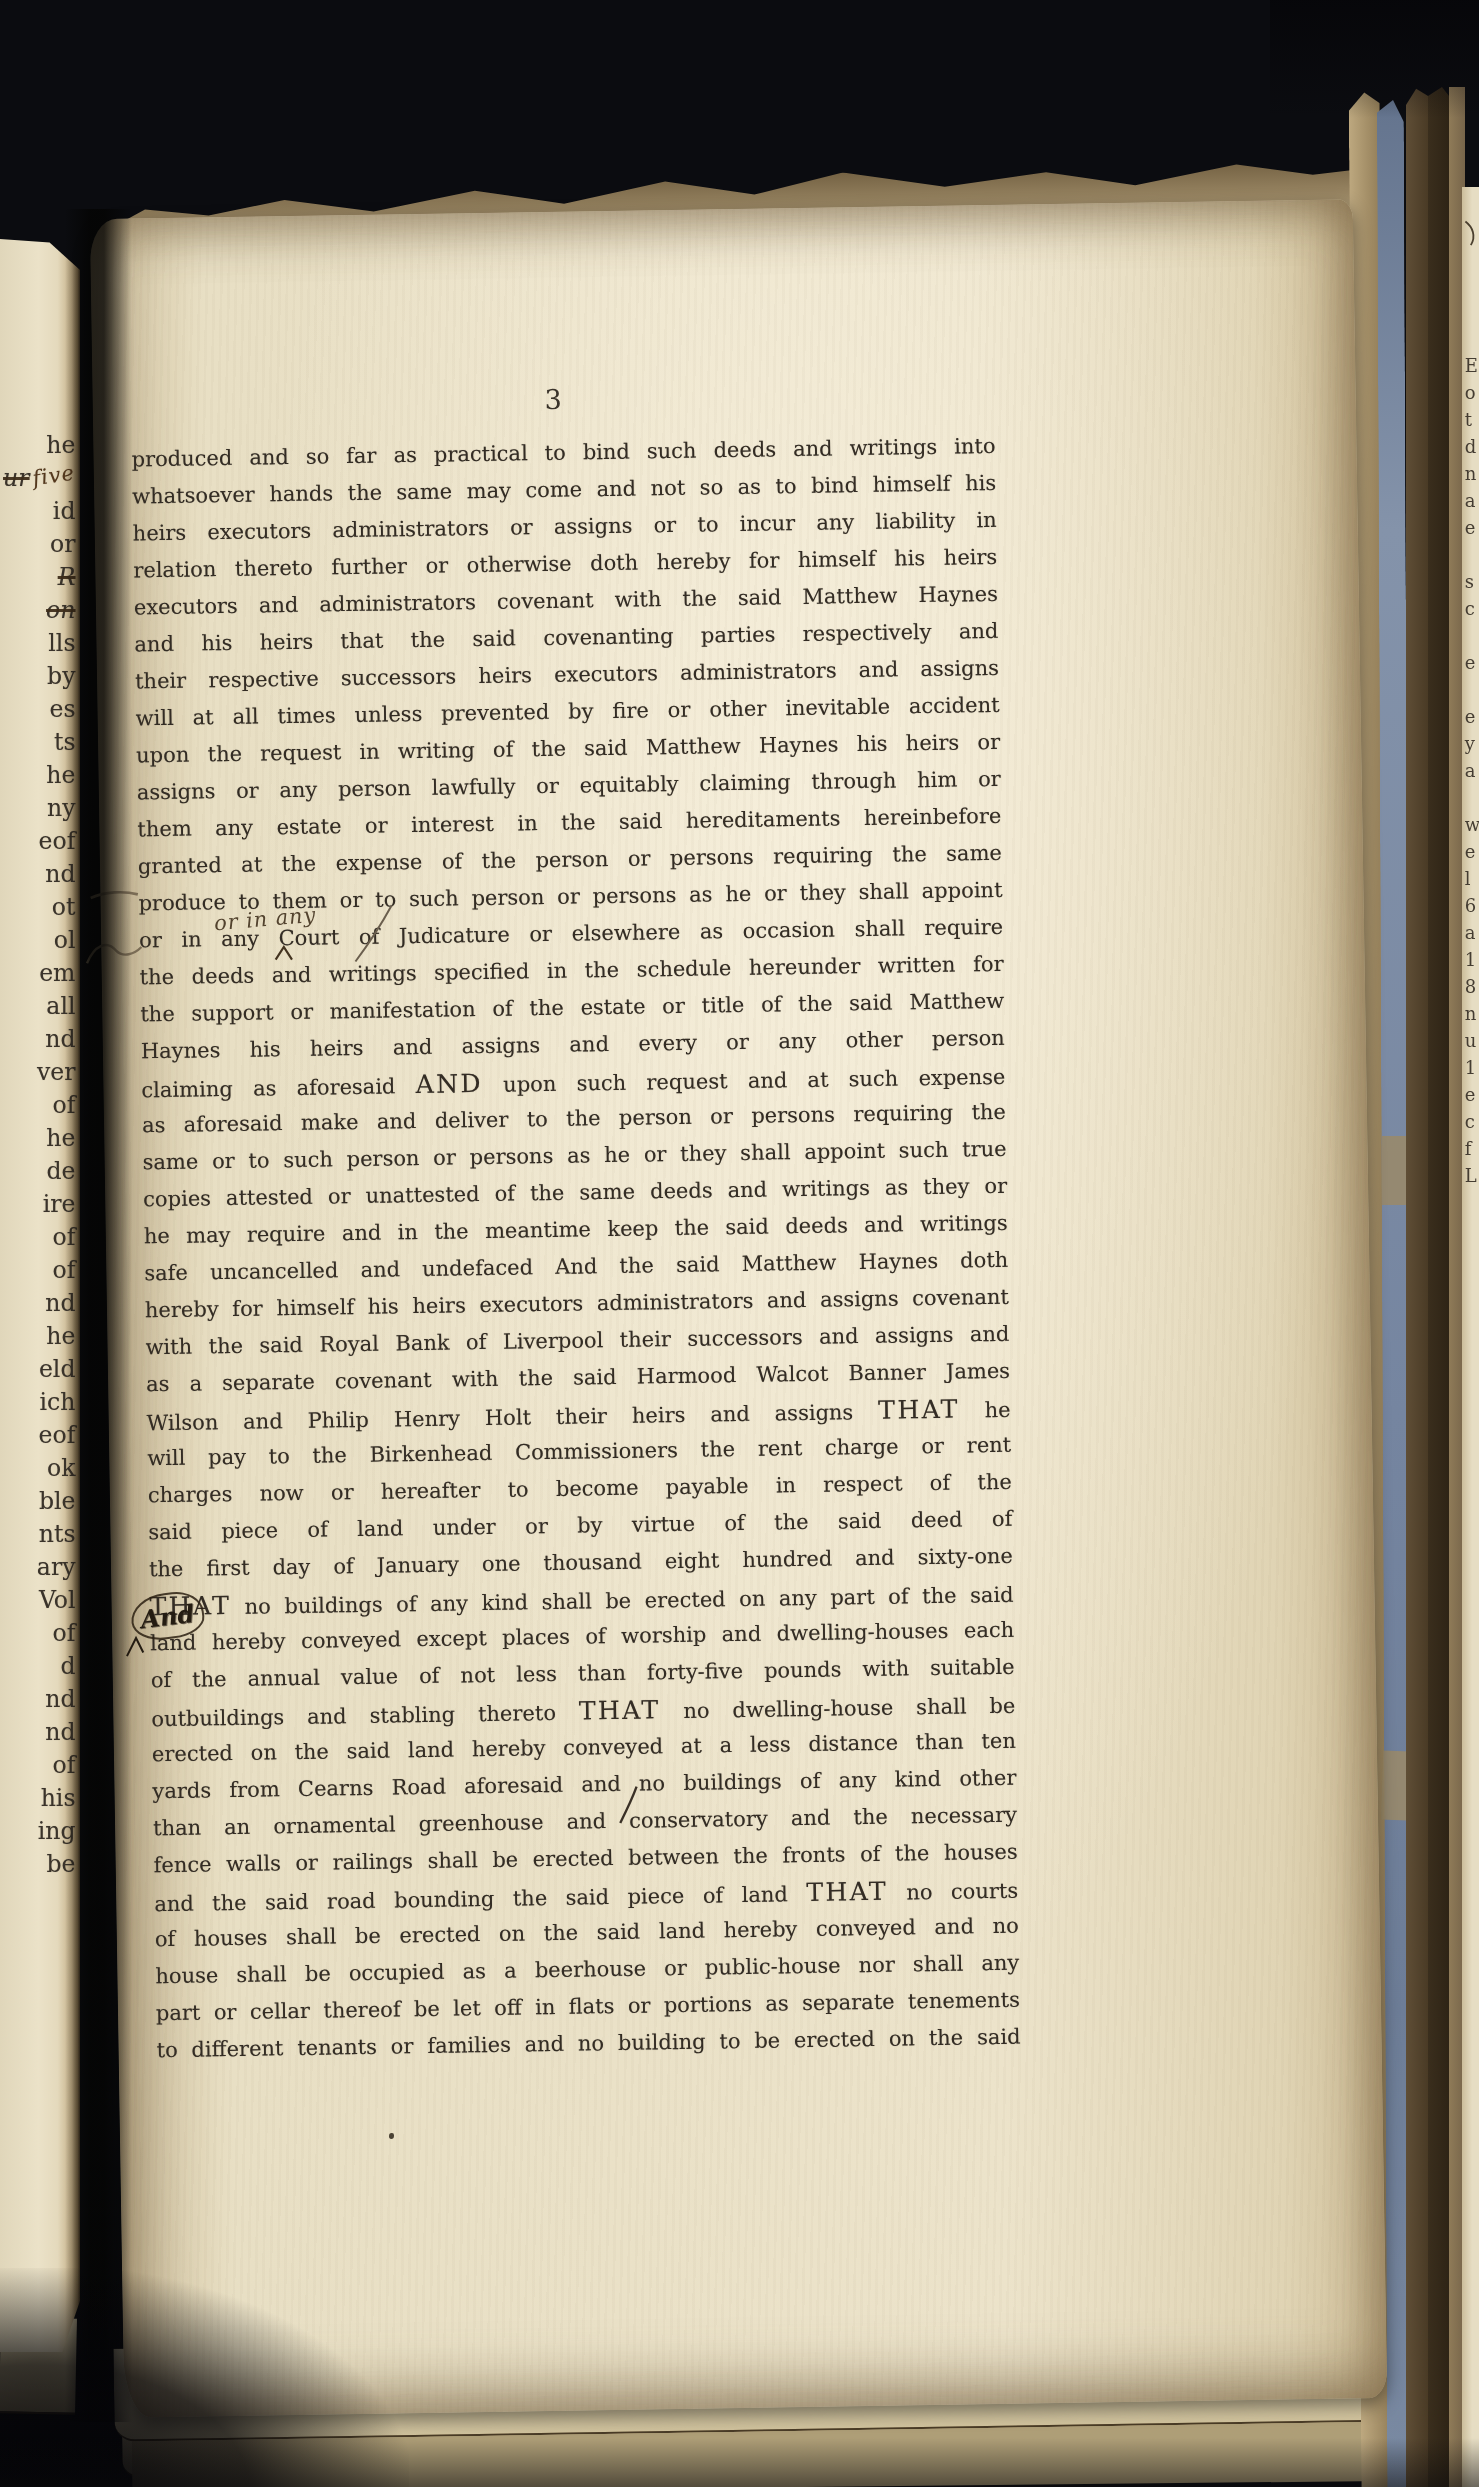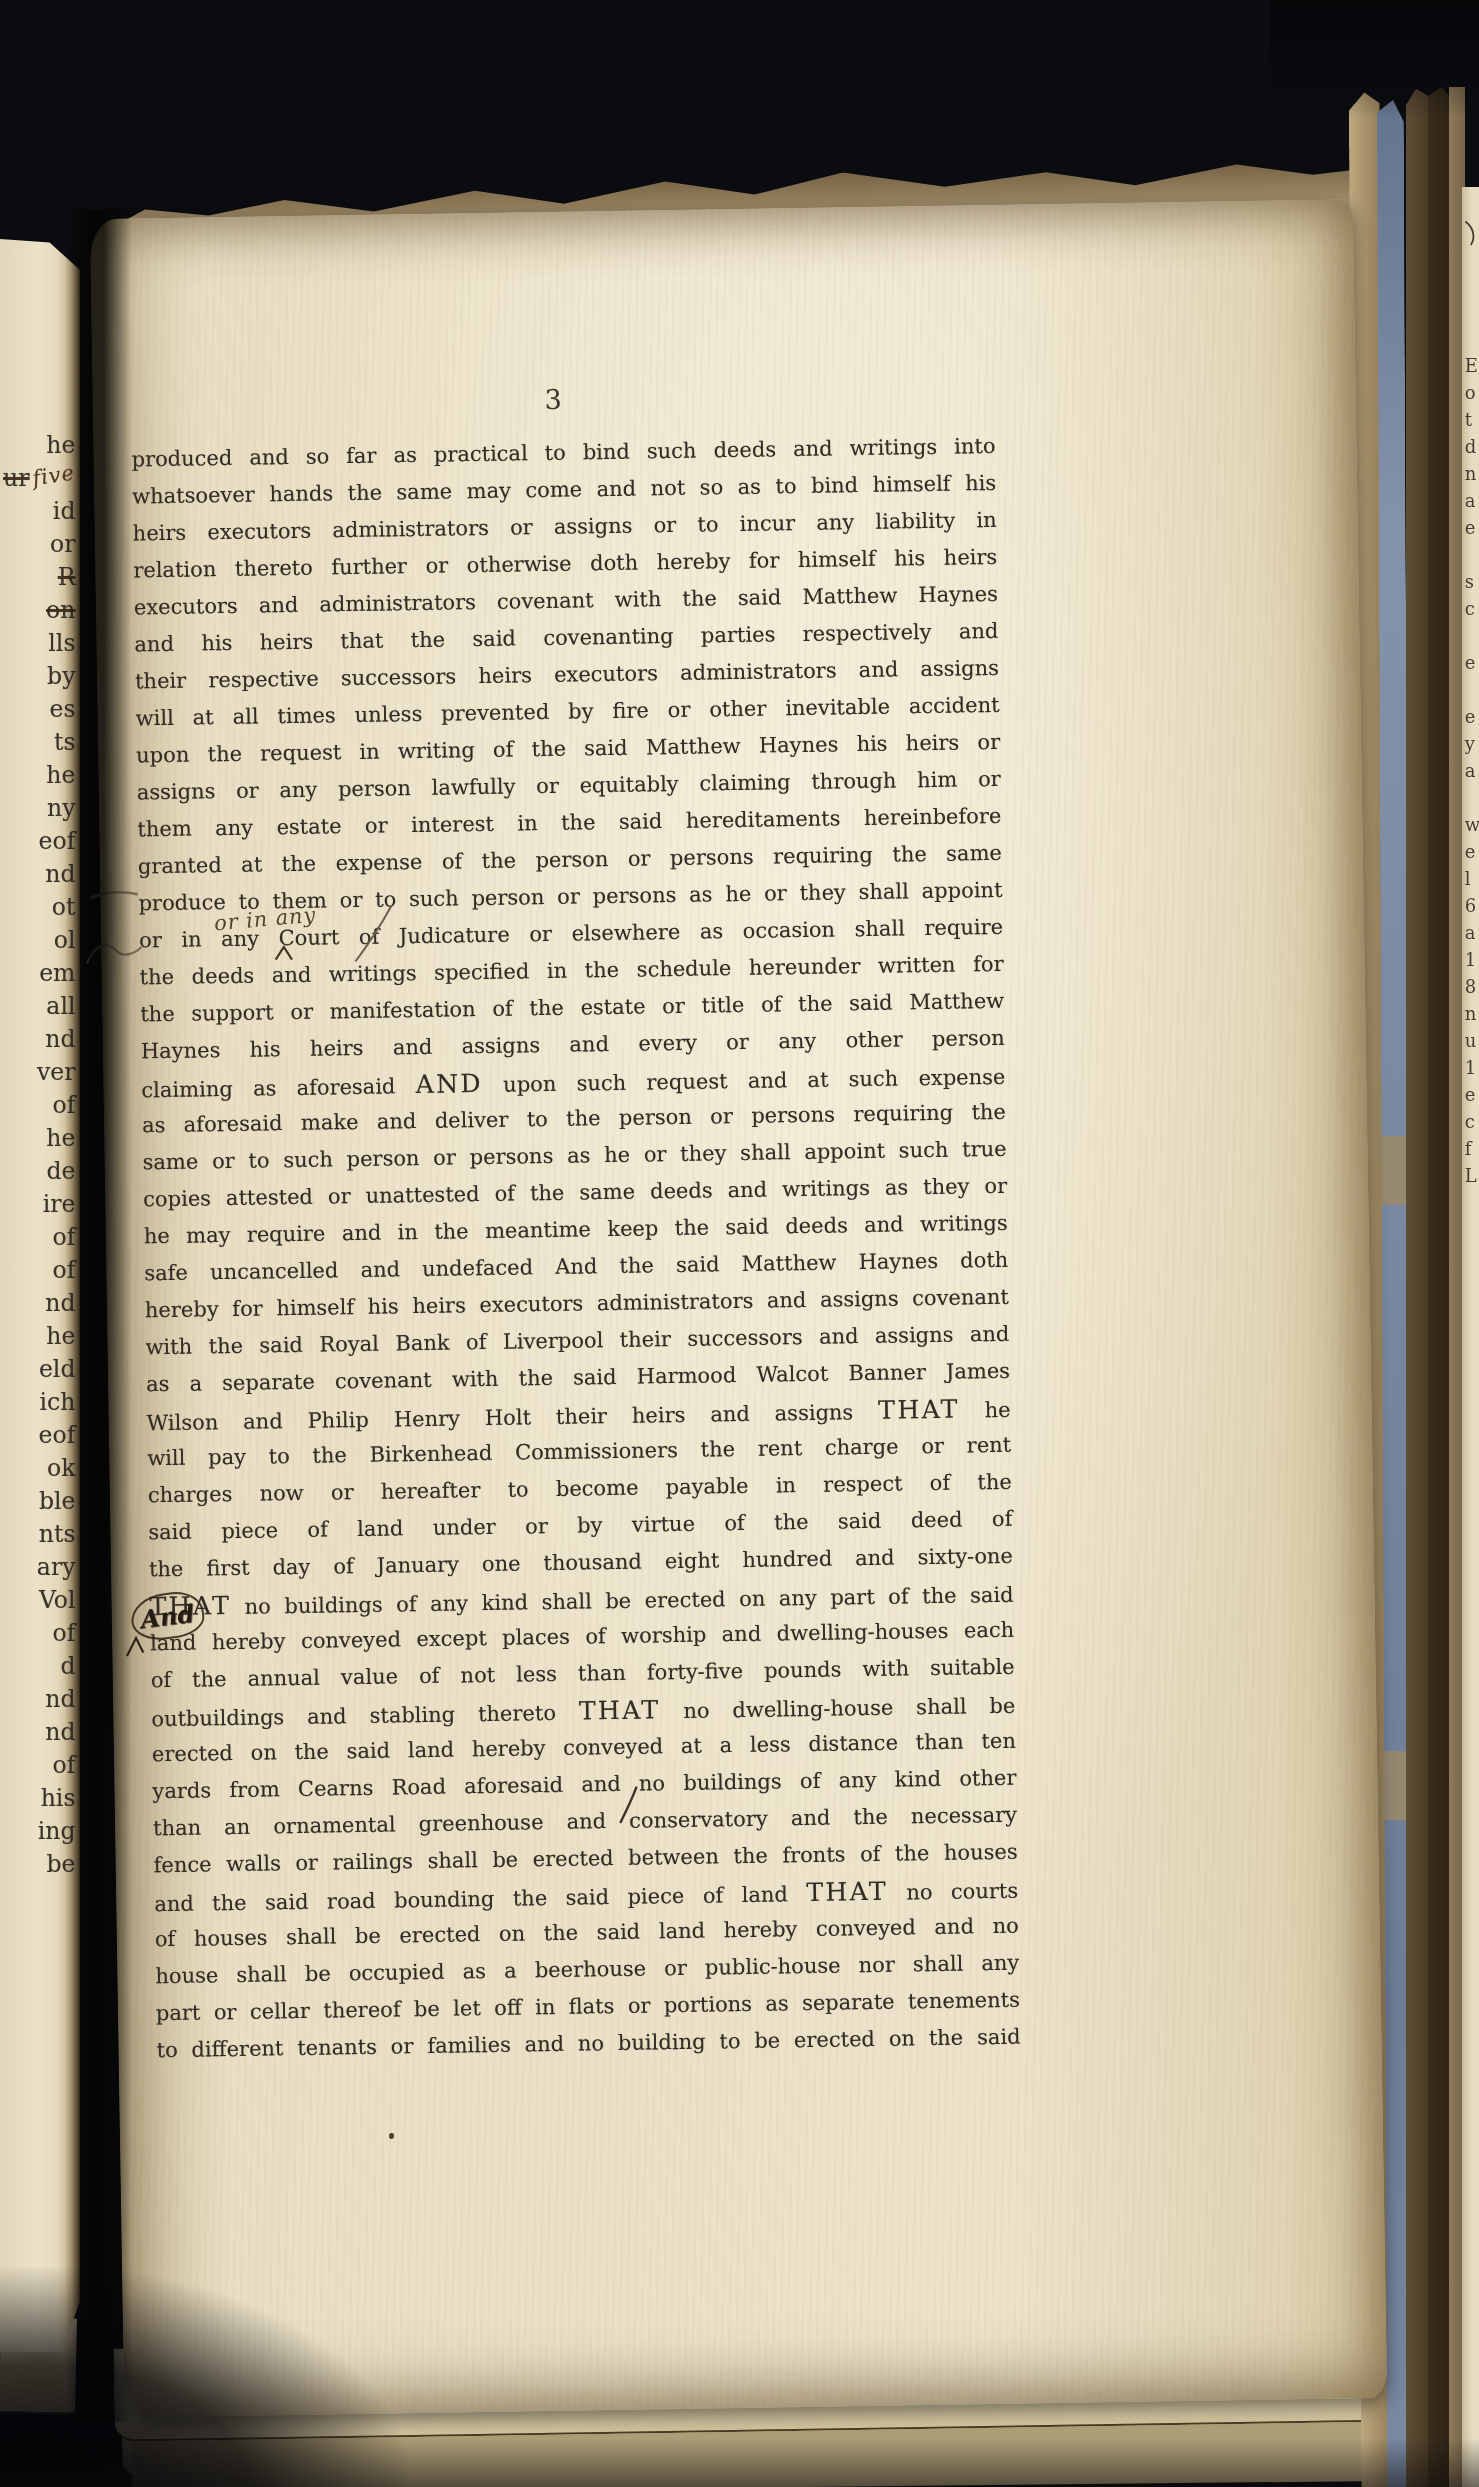--- a/index.html
+++ b/index.html
@@ -33,21 +33,21 @@
     border-bottom:2.7px solid #3c2f1e;
     transform:rotate(1.2deg);
     z-index:1;
   }
   #left-frags{
     position:absolute;right:4.5px;top:190px;width:73px;
     font-size:23.6px;line-height:33px;color:#3a332a;text-align:right;
     text-shadow:0 0 0.9px rgba(58,51,42,.35);
   }
   #left-frags .li{height:33px;overflow:visible;white-space:nowrap;}
-  #left-frags .strike{text-decoration:line-through;text-decoration-thickness:2.7px;text-decoration-color:rgba(62,44,24,.9);}
+  #left-frags .strike{text-decoration:line-through;text-decoration-thickness:2.7px;text-decoration-color:rgba(62,44,24,.9);font-style:italic;}
   #left-frags .note{
     display:inline-block;font-style:italic;font-size:21px;color:#54381c;
     transform:rotate(-9deg) translateY(-3.6px);margin-left:3.6px;letter-spacing:0.9px;
   }
 
   
   #gutter-shadow{
     position:absolute;left:65px;top:209px;width:67px;height:2213px;
     background:linear-gradient(to right,rgba(4,4,3,0),rgba(4,4,3,.8) 38%,rgba(4,4,3,.8) 58%,rgba(4,4,3,0));
     z-index:5;pointer-events:none;

